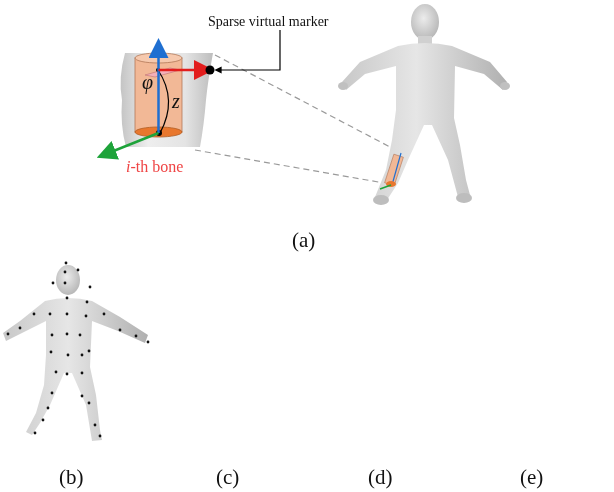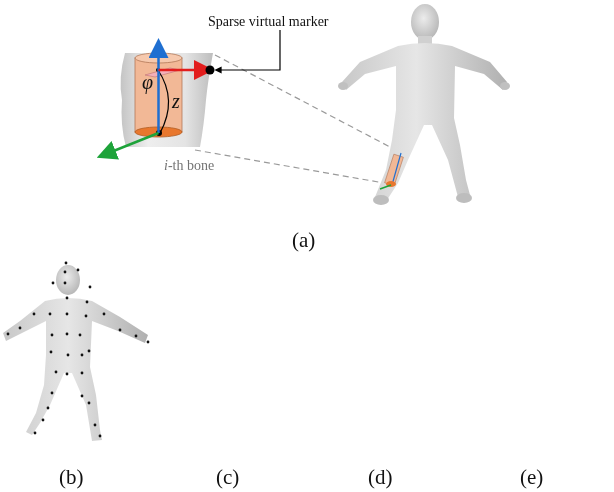--- a/index.html
+++ b/index.html
@@ -1,20 +1,20 @@
 <!DOCTYPE html>
 <html><head>
 <meta charset="utf-8">
 <style>
   html, body { margin:0; padding:0; background:#ffffff; }
   body { width:614px; height:492px; position:relative; overflow:hidden; font-family:"Liberation Serif", "DejaVu Serif", serif; color:#111; }
   .abs { position:absolute; }
   .panel-label { font-size:21px; color:#111; }
   .callout-text { font-size:14px; color:#111; white-space:nowrap; }
-  .bone-text { font-size:14px; color:#737373; white-space:nowrap;margin-left:38px; }
+  .bone-text { font-size:16px; color:#ef4444; white-space:nowrap; }
   .bone-text i { font-style:italic; }
   svg { position:absolute; left:0; top:0; overflow:visible; }
 </style>
 </head>
 <body>
 
 <div>
   <svg width="614" height="492">
     <defs>
       <linearGradient id="meshGrad" x1="0" x2="1" y1="0" y2="0">

